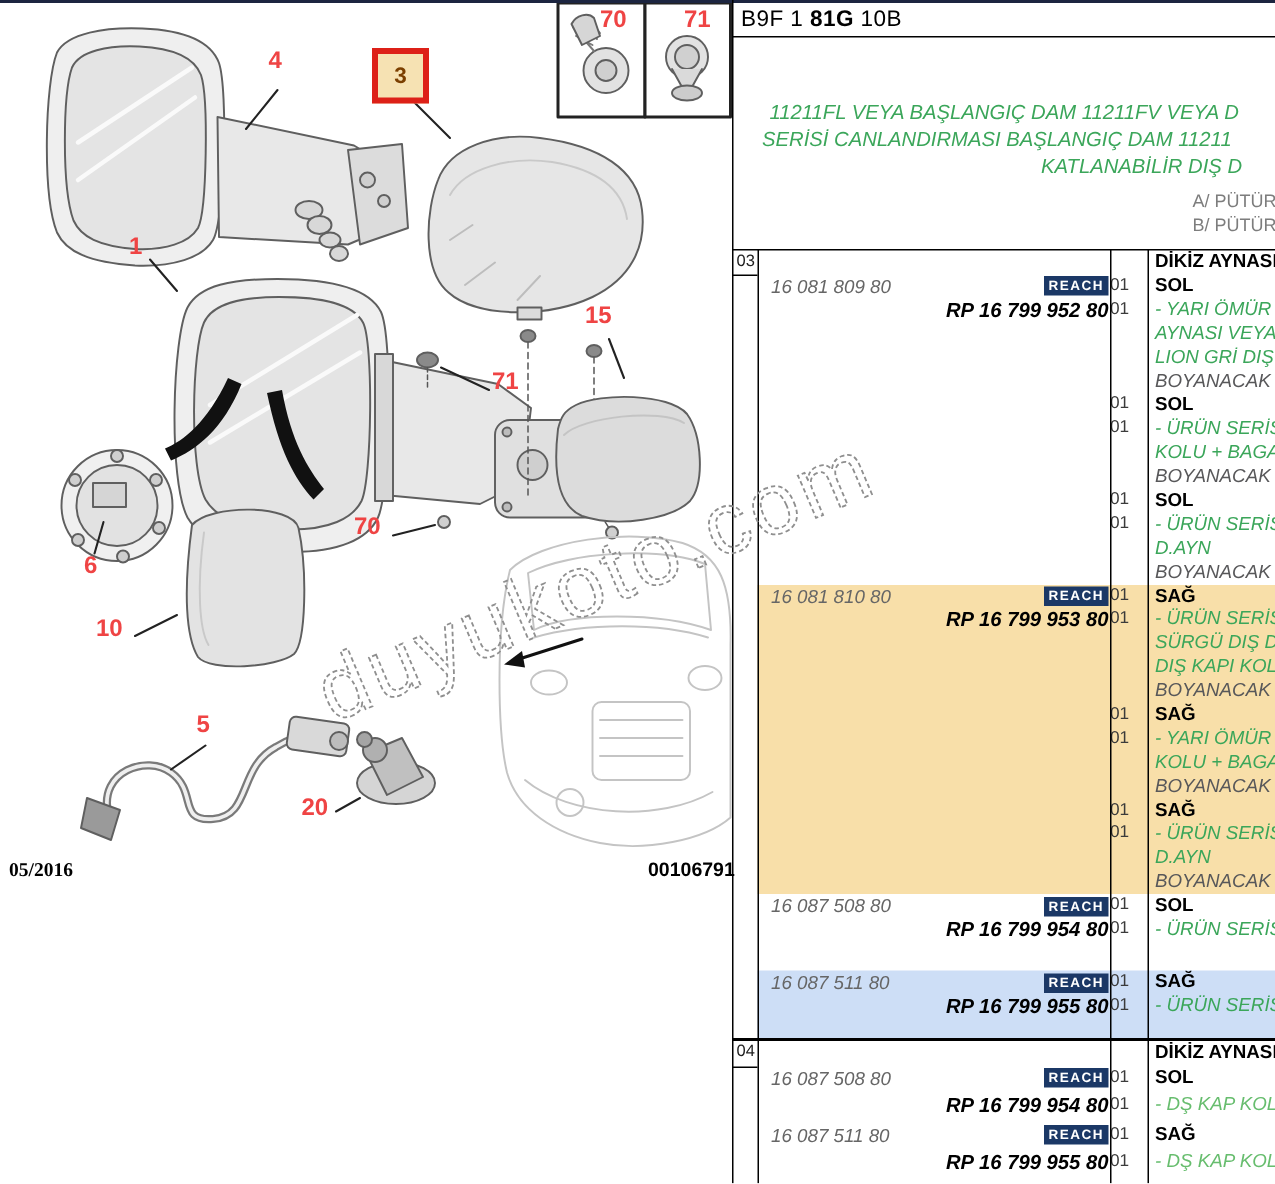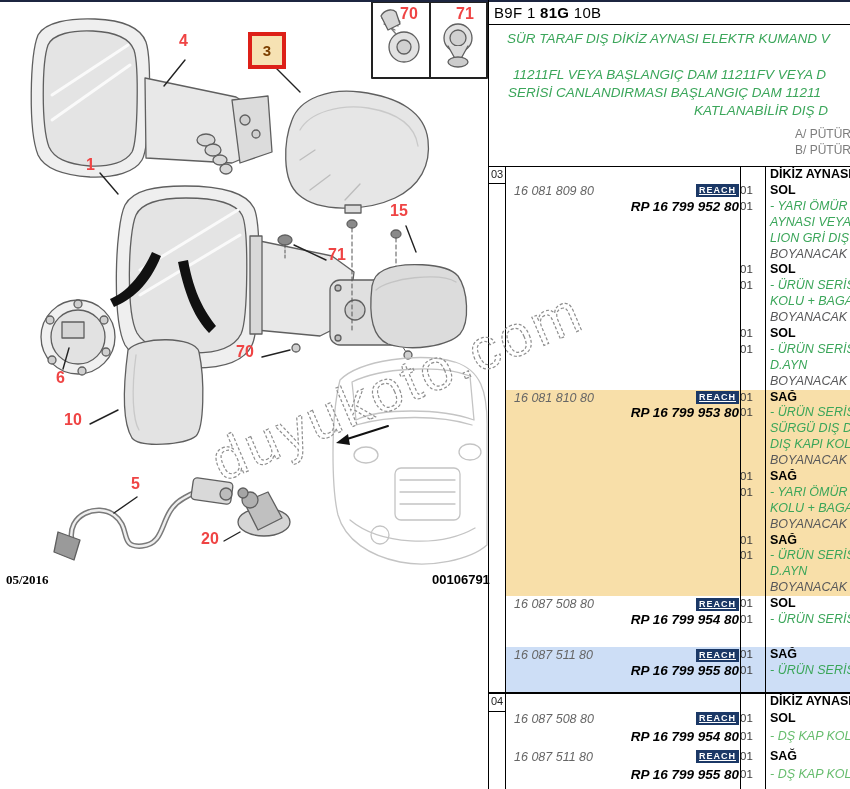--- a/index.html
+++ b/index.html
@@ -61,21 +61,21 @@
   .sec-header-line .hq{width:25px;flex:none;}
   .sec-header-line .hd{flex:1;padding-left:5px;font-weight:bold;font-size:12.5px;line-height:17px;white-space:nowrap;overflow:hidden;}
   .row{display:flex;}
   .row.orange{background:#F8DFA9;}
   .row.blue{background:#CDDEF6;}
   .pcol{width:235px;flex:none;}
   .p1{height:15.9px;display:flex;align-items:center;justify-content:space-between;padding-left:9px;}
   .sec-04 .p1{height:17.5px;}
   .pnum{font-style:italic;font-size:12.5px;color:#666;}
   .reach{background:#1B3866;color:#fff;font-weight:bold;font-size:9px;line-height:11px;
-         padding:1px 3px;letter-spacing:1px;margin-right:1px;text-decoration:underline;}
+         padding:1px 3px;letter-spacing:1px;margin-right:1px;}
   .p2{height:15.9px;line-height:15.9px;text-align:right;font-style:italic;font-weight:bold;
       font-size:13.5px;color:#000;padding-right:1px;}
   .sec-04 .p2{height:17.5px;line-height:17.5px;}
   .dlines{flex:1;display:flex;flex-direction:column;}
   .dline{display:flex;height:15.9px;line-height:15.9px;}
   .sec-04 .dline{height:17.5px;line-height:17.5px;}
   .dq{width:25px;flex:none;text-align:left;font-size:11.5px;color:#3b3b3b;}
   .dt{flex:1;padding-left:5px;font-size:12.5px;white-space:nowrap;overflow:hidden;}
   .dt.side{font-weight:bold;color:#000;}
   .dt.green{color:#3BA65A;font-style:italic;}
@@ -219,21 +219,20 @@
     <text transform="translate(222,482) rotate(-23)" font-size="58" letter-spacing="3" fill="none" stroke="#8f8f8f" stroke-width="1.2" stroke-dasharray="3,2" font-family="Liberation Sans">duyukoto.com</text>
   </svg>
 
   <div class="vsep"></div>
 
   <div class="code-header">
     <span>B9F 1 </span><span class="b">81G</span><span> 10B</span>
   </div>
   <div class="header-underline"></div>
 
-  <div class="gnote" id="g1">SÜR TARAF DIŞ DİKİZ AYNASI ELEKTR KUMAND V</div>
   <div class="gnote" id="g3">11211FL VEYA BAŞLANGIÇ DAM 11211FV VEYA D</div>
   <div class="gnote" id="g4">SERİSİ CANLANDIRMASI BAŞLANGIÇ DAM 11211</div>
   <div class="gnote" id="g5">KATLANABİLİR DIŞ D</div>
   <div class="anote" id="a1">A/ PÜTÜRL</div>
   <div class="anote" id="a2">B/ PÜTÜRL</div>
 
   <div class="tline-top"></div>
   <div class="vline-gutter"></div>
   <div class="vline-q1"></div>
   <div class="vline-q2"></div>

